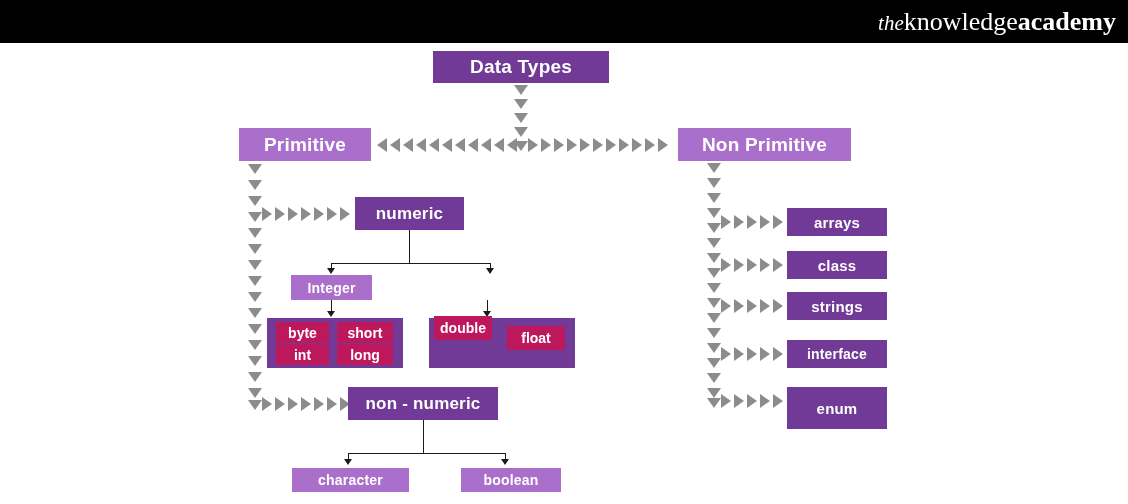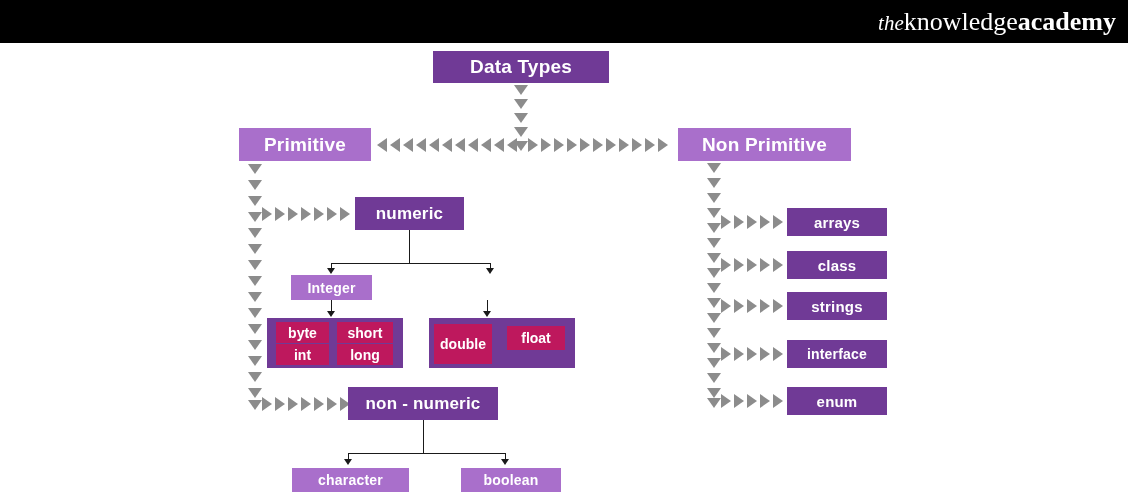--- a/index.html
+++ b/index.html
@@ -189,21 +189,21 @@
     <div class="arrowhead" style="left:483px; top:311px;"></div>
   </div>
 
   <div class="node dark" style="left:267px; top:318px; width:136px; height:50px;"></div>
   <div class="chip" style="left:276px; top:322px; width:53px; height:21px; font-size:14px;">byte</div>
   <div class="chip" style="left:337px; top:322px; width:56px; height:21px; font-size:14px;">short</div>
   <div class="chip" style="left:276px; top:344px; width:53px; height:21px; font-size:14px;">int</div>
   <div class="chip" style="left:337px; top:344px; width:56px; height:21px; font-size:14px;">long</div>
 
   <div class="node dark" style="left:429px; top:318px; width:146px; height:50px;"></div>
-  <div class="chip" style="left:434px; top:324px; width:58px; height:40px; font-size:14px;">double</div>
+  <div class="chip" style="left:434px; top:316px; width:58px; height:24px; font-size:14px;">double</div>
   <div class="chip" style="left:507px; top:326px; width:58px; height:24px; font-size:14px;">float</div>
 
   <div class="node dark" style="left:348px; top:387px; width:150px; height:33px; font-size:17px;">non - numeric</div>
 
   <div>
     <div class="ln ln-v" style="left:423px; top:420px; height:33px;"></div>
     <div class="ln ln-h" style="left:348px; top:453px; width:157px;"></div>
     <div class="ln ln-v" style="left:348px; top:453px; height:10px;"></div>
     <div class="ln ln-v" style="left:505px; top:453px; height:10px;"></div>
     <div class="arrowhead" style="left:344px; top:459px;"></div>
@@ -266,15 +266,15 @@
     <div class="tri tri-right" style="left:734px; top:394px;"></div>
     <div class="tri tri-right" style="left:747px; top:394px;"></div>
     <div class="tri tri-right" style="left:760px; top:394px;"></div>
     <div class="tri tri-right" style="left:773px; top:394px;"></div>
   </div>
 
   <div class="node dark" style="left:787px; top:208px; width:100px; height:28px; font-size:15px;">arrays</div>
   <div class="node dark" style="left:787px; top:251px; width:100px; height:28px; font-size:15px;">class</div>
   <div class="node dark" style="left:787px; top:292px; width:100px; height:28px; font-size:15px;">strings</div>
   <div class="node dark" style="left:787px; top:340px; width:100px; height:28px; font-size:14px;">interface</div>
-  <div class="node dark" style="left:787px; top:387px; width:100px; height:28px; font-size:15px;">enum</div>
+  <div class="node dark" style="left:787px; top:387px; width:100px; height:42px; font-size:15px;">enum</div>
 
 </div>
 
 </body></html>

